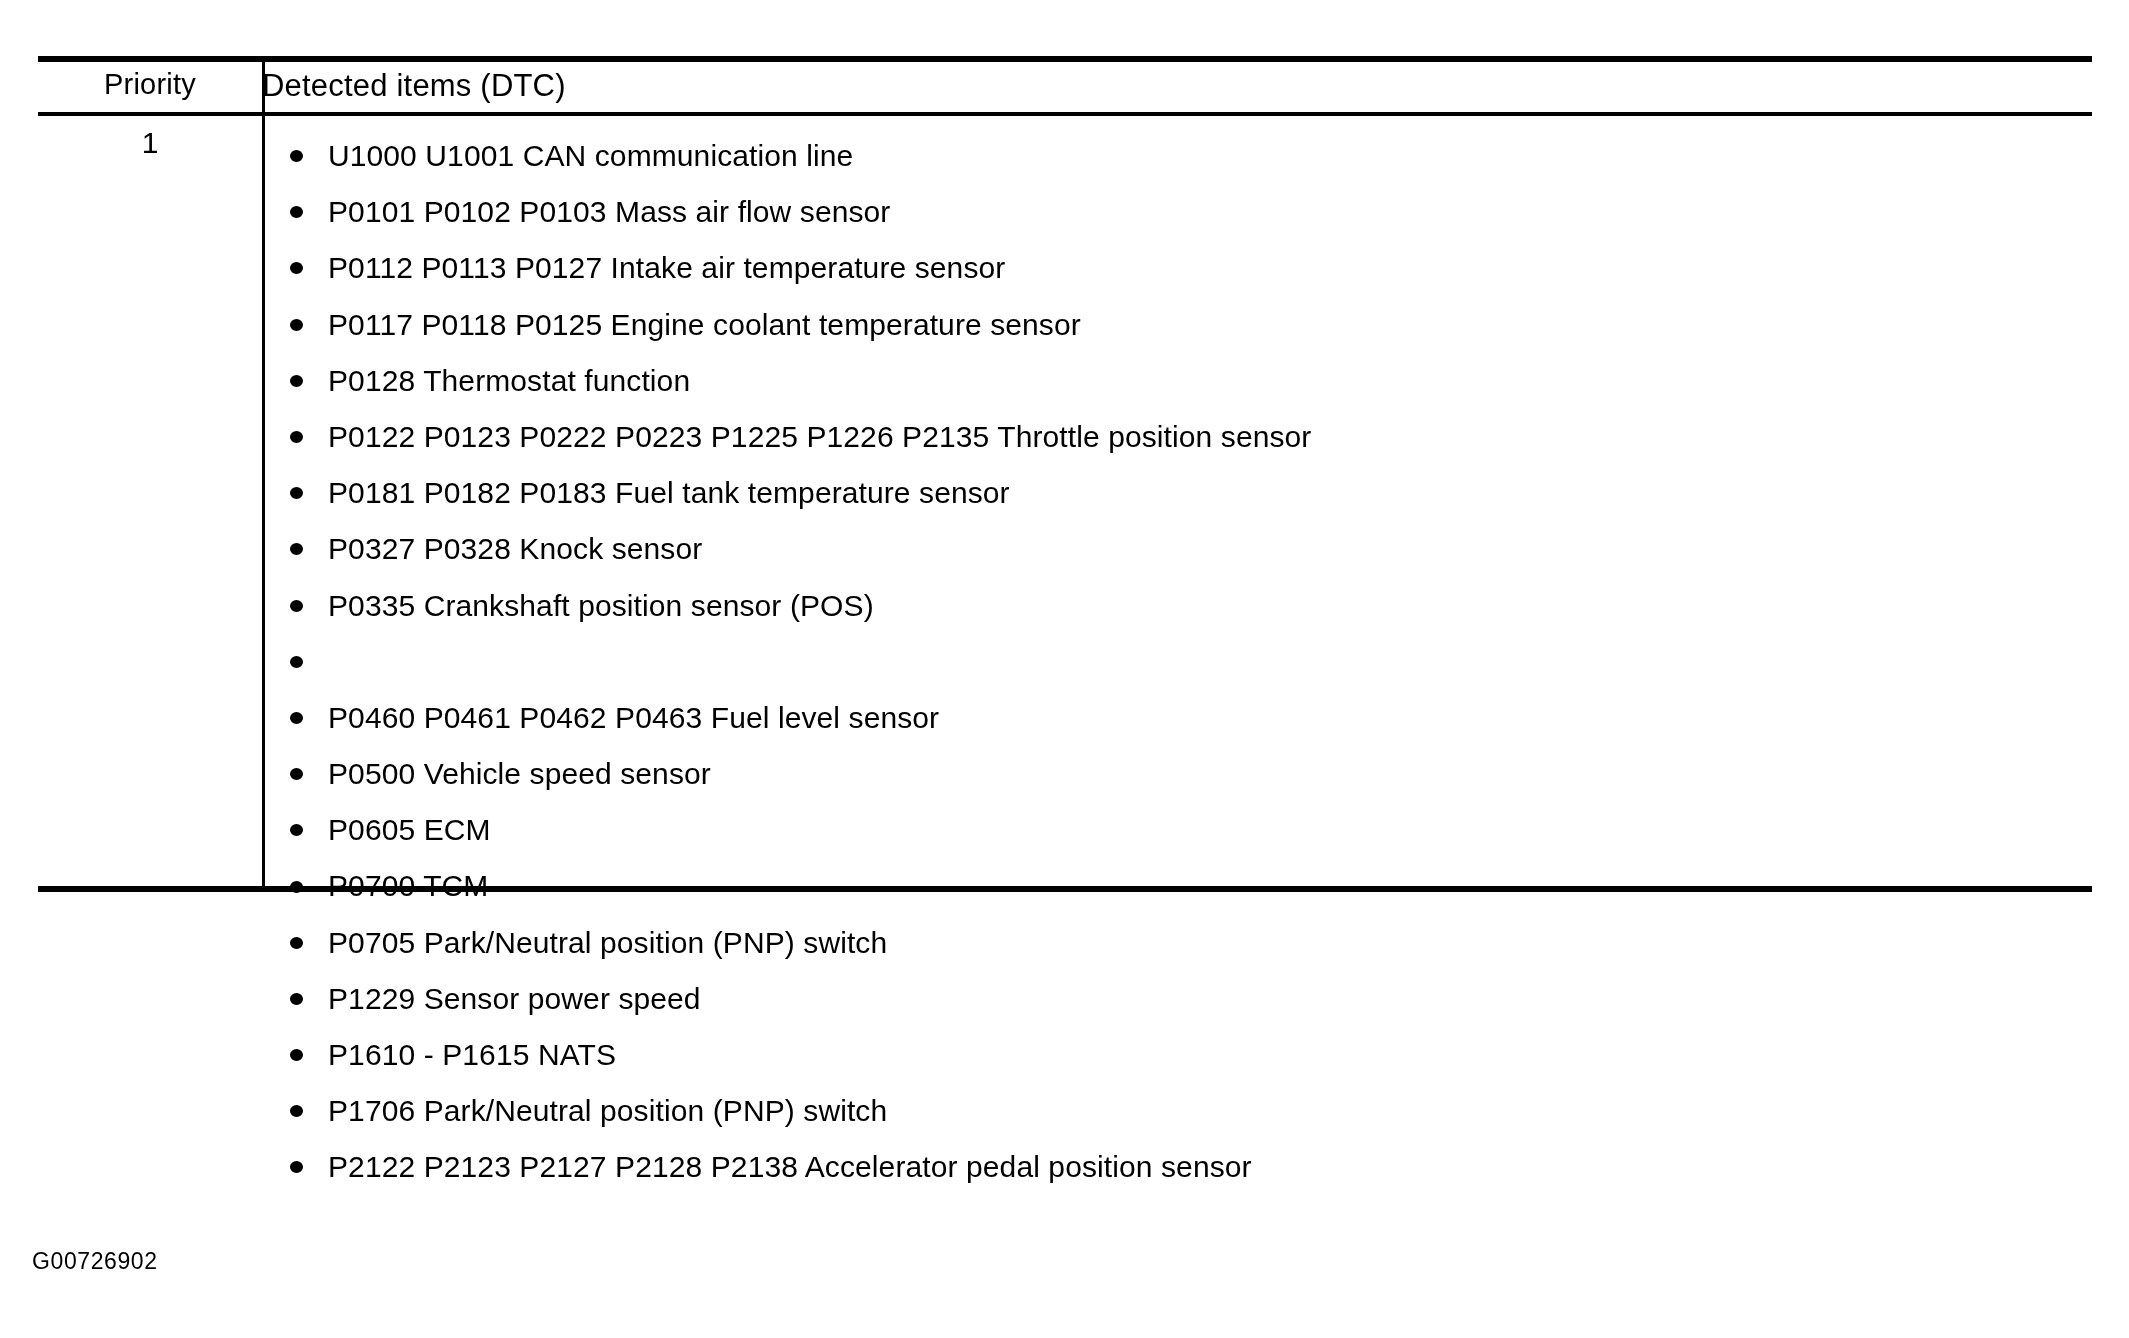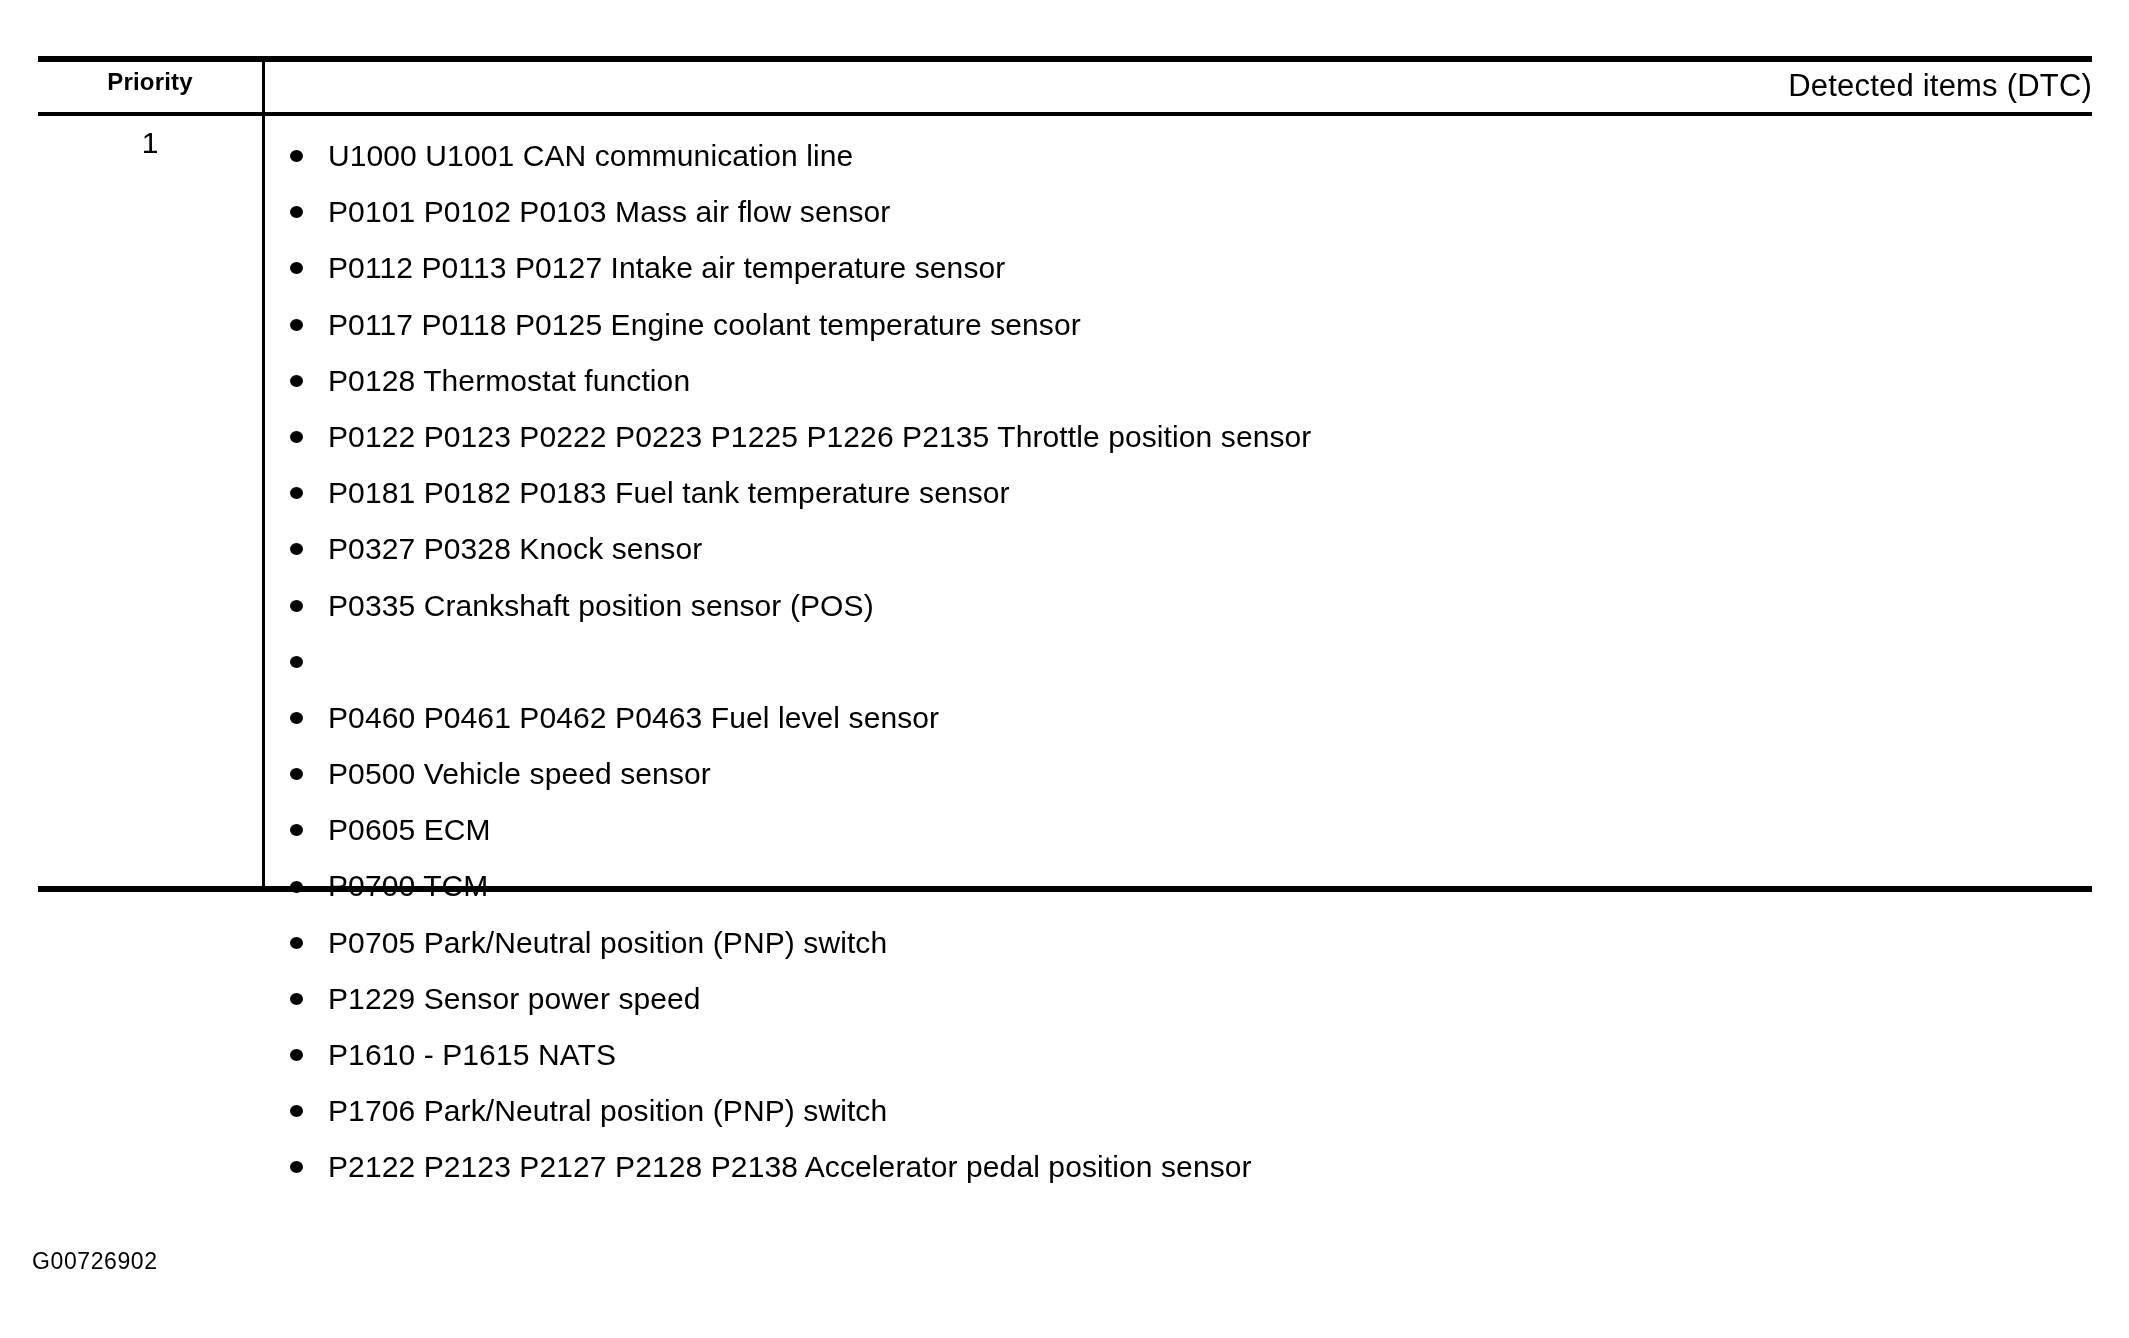--- a/index.html
+++ b/index.html
@@ -63,30 +63,29 @@
   .head-row {
     position: relative;
     height: 50px;
   }
   .head-priority {
     position: absolute;
     left: 0;
     top: 6px;
     width: 224px;
     text-align: center;
-    font-size: 24px;
+    font-size: 29px;
     letter-spacing: 0.2px;
-    font-weight: bold;
   }
   .head-detected {
     position: absolute;
     left: 224px;
     top: 6px;
     width: 1830px;
-    text-align: right;
+    text-align: left;
     font-size: 31px;
     letter-spacing: 0.2px;
   }
 
   .data-row {
     position: relative;
     min-height: 770px;
   }
   .priority-cell {
     position: absolute;

